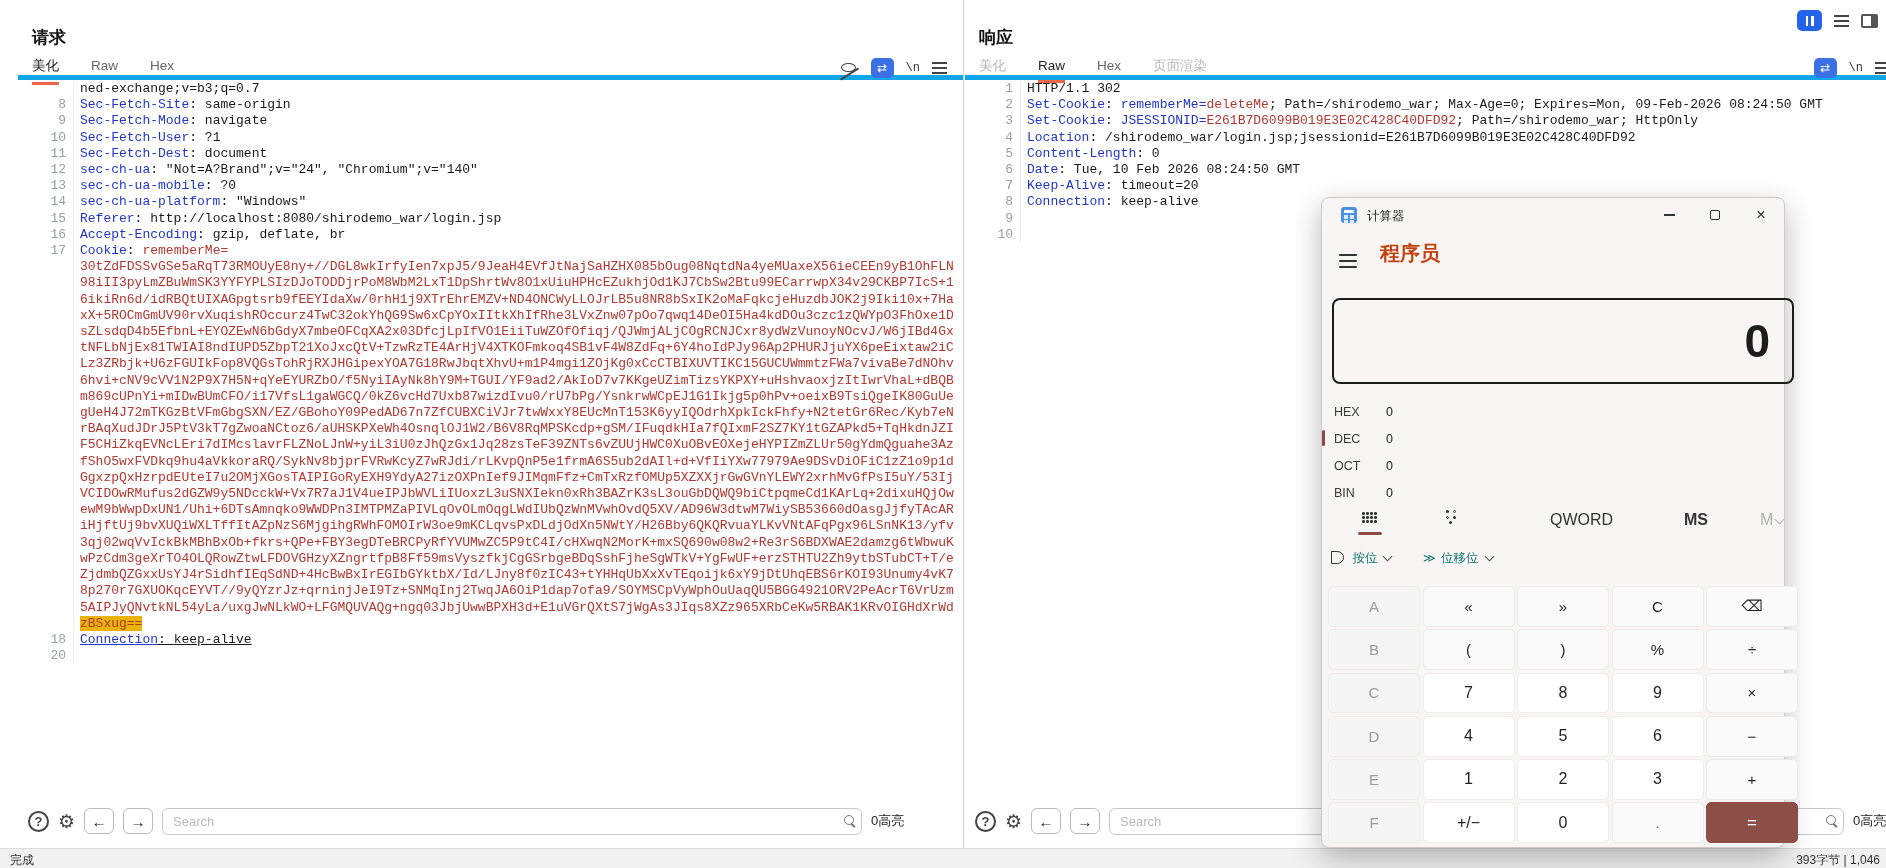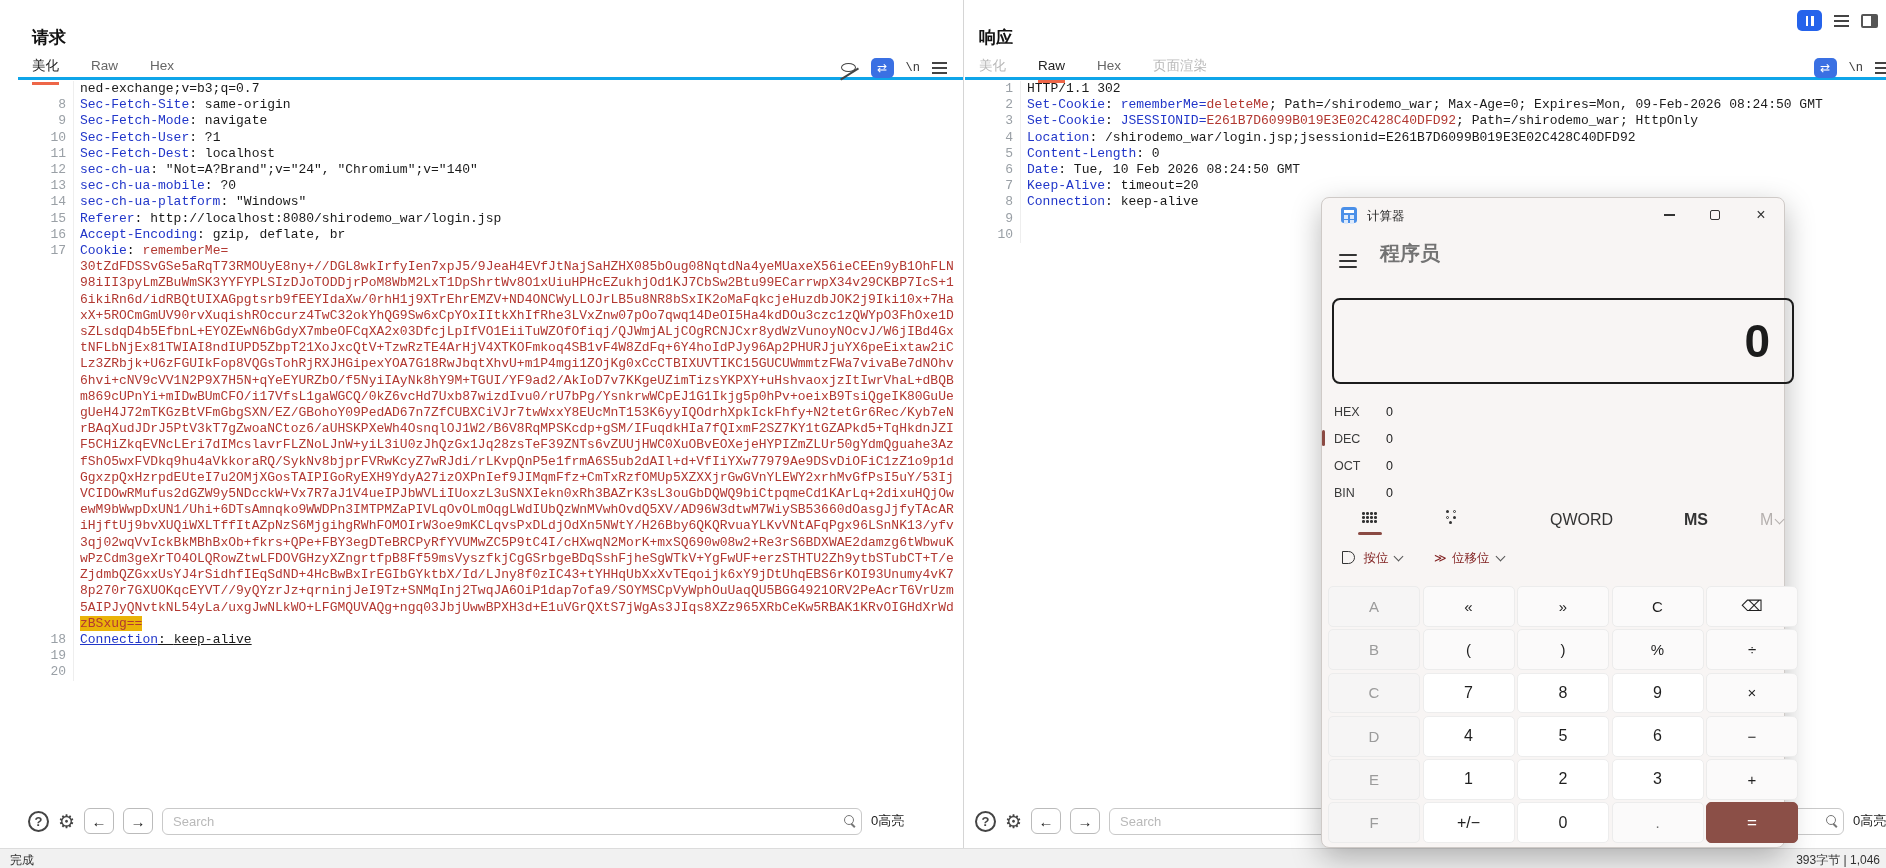--- a/index.html
+++ b/index.html
@@ -2,21 +2,21 @@
 <html><head>
 <meta charset="utf-8">
 <style>
   * { margin:0; padding:0; box-sizing:border-box; }
   html,body { width:1886px; height:868px; overflow:hidden; background:#fff;
     font-family:"Liberation Sans", sans-serif; }
   .panel { position:absolute; top:0; height:848px; background:#fff;margin-left:18px; }
   #req-panel { left:0; width:946px; border-right:1px solid #d5d5d5; }
   #resp-panel { left:947px; width:939px; }
   .p-title { position:absolute; top:26px; left:14px; font-size:17px; font-weight:bold; color:#111; }
-  .tabbar { position:absolute; top:54px; left:0; right:0; height:26px; border-bottom:3px solid #0ea5e9; }
+  .tabbar { position:absolute; top:54px; left:0; right:0; height:26px; border-bottom:5px solid #0ea5e9; }
   .tab { display:inline-block; margin-left:14px; margin-right:18px; font-size:13.5px; color:#666;
     padding-bottom:7px; cursor:default; position:relative; top:2px; }
   .tab.active { color:#222; border-bottom:3px solid #ee6648; }
   .tab.faint { color:#b9b9b9; }
   .tools { position:absolute; top:2px; height:24px; display:flex; align-items:center; gap:12px; }
   #req-tools { right:16px; } #resp-tools { right:14px; }
   .chip { width:23px; height:20px; background:#3a70e3; border-radius:5px; color:#fff;
     font-size:12px; display:flex; align-items:center; justify-content:center; }
   .nl-ico { font-family:"Liberation Mono", monospace; font-size:12px; color:#333; }
   .burger { display:inline-block; width:15px; }
@@ -69,42 +69,42 @@
   .calcappico:after { content:""; position:absolute; left:3px; top:8px; width:4px; height:4px; background:#dce9fb;
     box-shadow:6px 0 #dce9fb, 0 5px #dce9fb, 6px 5px #dce9fb; }
   #calc-title { position:absolute; left:45px; top:10px; font-size:12.5px; color:#2a2a2a; }
   .winctl { position:absolute; top:0; width:46px; height:34px; display:flex; align-items:center;
     justify-content:center; color:#333; }
   .minbar { width:11px; height:1.5px; background:#333; }
   .maxbox { width:10px; height:10px; border:1.3px solid #333; border-radius:2px; }
   .closex { font-size:16px; line-height:16px; }
   #calc-burger { position:absolute; left:17px; top:52px; width:18px; }
   #calc-burger i { display:block; height:2px; background:#333; margin:4px 0; border-radius:1px; }
-  #calc-mode { position:absolute; left:58px; top:42px; font-size:20px; font-weight:600; color:#737373; }
+  #calc-mode { position:absolute; left:58px; top:42px; font-size:20px; font-weight:600; color:#c2410c; }
   #calc-display { position:absolute; left:10px; top:100px; width:462px; height:86px;
     border:2px solid #1c1c1c; border-radius:8px; }
   #calc-value { position:absolute; right:22px; top:14px; font-size:46px; font-weight:600; color:#1c1c1c; }
   #bases { position:absolute; left:12px; top:200px; width:300px; }
   .base-row { position:relative; height:27px; font-size:12.5px; color:#3a3a3a; display:flex; align-items:center; }
   .base-label { width:52px; font-weight:500; }
   .base-val { color:#222; }
   .base-marker { position:absolute; left:-12px; top:5px; width:3px; height:16px; background:#8b4a43;
     border-radius:2px; display:none; }
   .base-row.active .base-marker { display:block; }
   #togglerow { position:absolute; left:10px; top:308px; width:462px; height:34px; font-size:16px; color:#333; }
   .kp-ico { position:absolute; left:30px; top:4px; width:15px; height:15px; }
   .kp-ico b { position:absolute; width:2.6px; height:2.6px; background:#333; border-radius:50%; }
   .kp-under { position:absolute; left:26px; top:26px; width:24px; height:3px; background:#8b4a43; border-radius:2px; }
   .bit-ico { position:absolute; left:112px; top:4px; width:15px; height:15px; }
   .bit-ico b { position:absolute; width:3.4px; height:3.4px; border-radius:50%; background:#333; }
   .bit-ico b.o { background:#fff; border:1px solid #333; }
   #qword { position:absolute; left:218px; top:5px; }
   #ms { position:absolute; left:352px; top:5px;font-weight:bold; }
   #mmenu { position:absolute; left:428px; top:5px; color:#b5b0ae; }
-  #bitwise-row { position:absolute; left:20px; top:352px; width:462px; height:28px; font-size:12.5px; color:#7f1d1d; }
+  #bitwise-row { position:absolute; left:9px; top:352px; width:462px; height:28px; font-size:12.5px; color:#0f766e; }
   .gate-ico { display:inline-block; width:13px; height:13px; border:1.6px solid #333; border-left:none;
     border-radius:0 8px 8px 0; vertical-align:-2px; margin-right:5px; border-left:1.6px solid #333; }
   .shift-ico { font-size:12px; margin-right:4px; letter-spacing:-2px; }
   .chev { display:inline-block; width:7px; height:7px; border-right:1.6px solid #555; border-bottom:1.6px solid #555;
     transform:rotate(45deg); vertical-align:2px; margin-left:7px; }
   #keypad { position:absolute; left:6px; top:388px; width:470px; height:257px;
     display:grid; grid-template-columns:repeat(5,1fr); grid-auto-rows:1fr; gap:2.5px; }
   .kbtn { border:1px solid #ececec; border-radius:5px; background:#fbfafa; font-size:15px; color:#1f1f1f;
     display:flex; align-items:center; justify-content:center; }
   .kbtn.digit { background:#fff; border-color:#ededed; font-size:16px; }
@@ -149,21 +149,21 @@
       <div class="row">
         <span class="ln">9</span>
         <span class="lc"><span class="k">Sec-Fetch-Mode</span><span class="p">: </span><span class="v">navigate</span></span>
       </div>
       <div class="row">
         <span class="ln">10</span>
         <span class="lc"><span class="k">Sec-Fetch-User</span><span class="p">: </span><span class="v">?1</span></span>
       </div>
       <div class="row">
         <span class="ln">11</span>
-        <span class="lc"><span class="k">Sec-Fetch-Dest</span><span class="p">: </span><span class="v">localhost</span></span>
+        <span class="lc"><span class="k">Sec-Fetch-Dest</span><span class="p">: </span><span class="v">document</span></span>
       </div>
       <div class="row">
         <span class="ln">12</span>
         <span class="lc"><span class="k">sec-ch-ua</span><span class="p">: </span><span class="v">"Not=A?Brand";v="24", "Chromium";v="140"</span></span>
       </div>
       <div class="row">
         <span class="ln">13</span>
         <span class="lc"><span class="k">sec-ch-ua-mobile</span><span class="p">: </span><span class="v">?0</span></span>
       </div>
       <div class="row">
@@ -270,24 +270,20 @@
         <span class="ln"></span>
         <span class="lc blob"><span>5AIPJyQNvtkNL54yLa/uxgJwNLkWO+LFGMQUVAQg+ngq03JbjUwwBPXH3d+E1uVGrQXtS7jWgAs3JIqs8XZz965XRbCeKw5RBAK1KRvOIGHdXrWd</span></span>
       </div>
       <div class="row">
         <span class="ln"></span>
         <span class="lc blob"><span class="hl">zBSxug==</span></span>
       </div>
       <div class="row">
         <span class="ln">18</span>
         <span class="lc"><span class="k u">Connection</span><span class="p u">: </span><span class="v u">keep-alive</span></span>
-      </div>
-      <div class="row">
-        <span class="ln">19</span>
-        <span class="lc">&nbsp;</span>
       </div>
       <div class="row">
         <span class="ln">20</span>
         <span class="lc">&nbsp;</span>
       </div>
     </div>
   <div class="searchbar">
     <span class="helpc">?</span>
     <span class="gear">⚙</span>
     <span class="navbtn">←</span>

